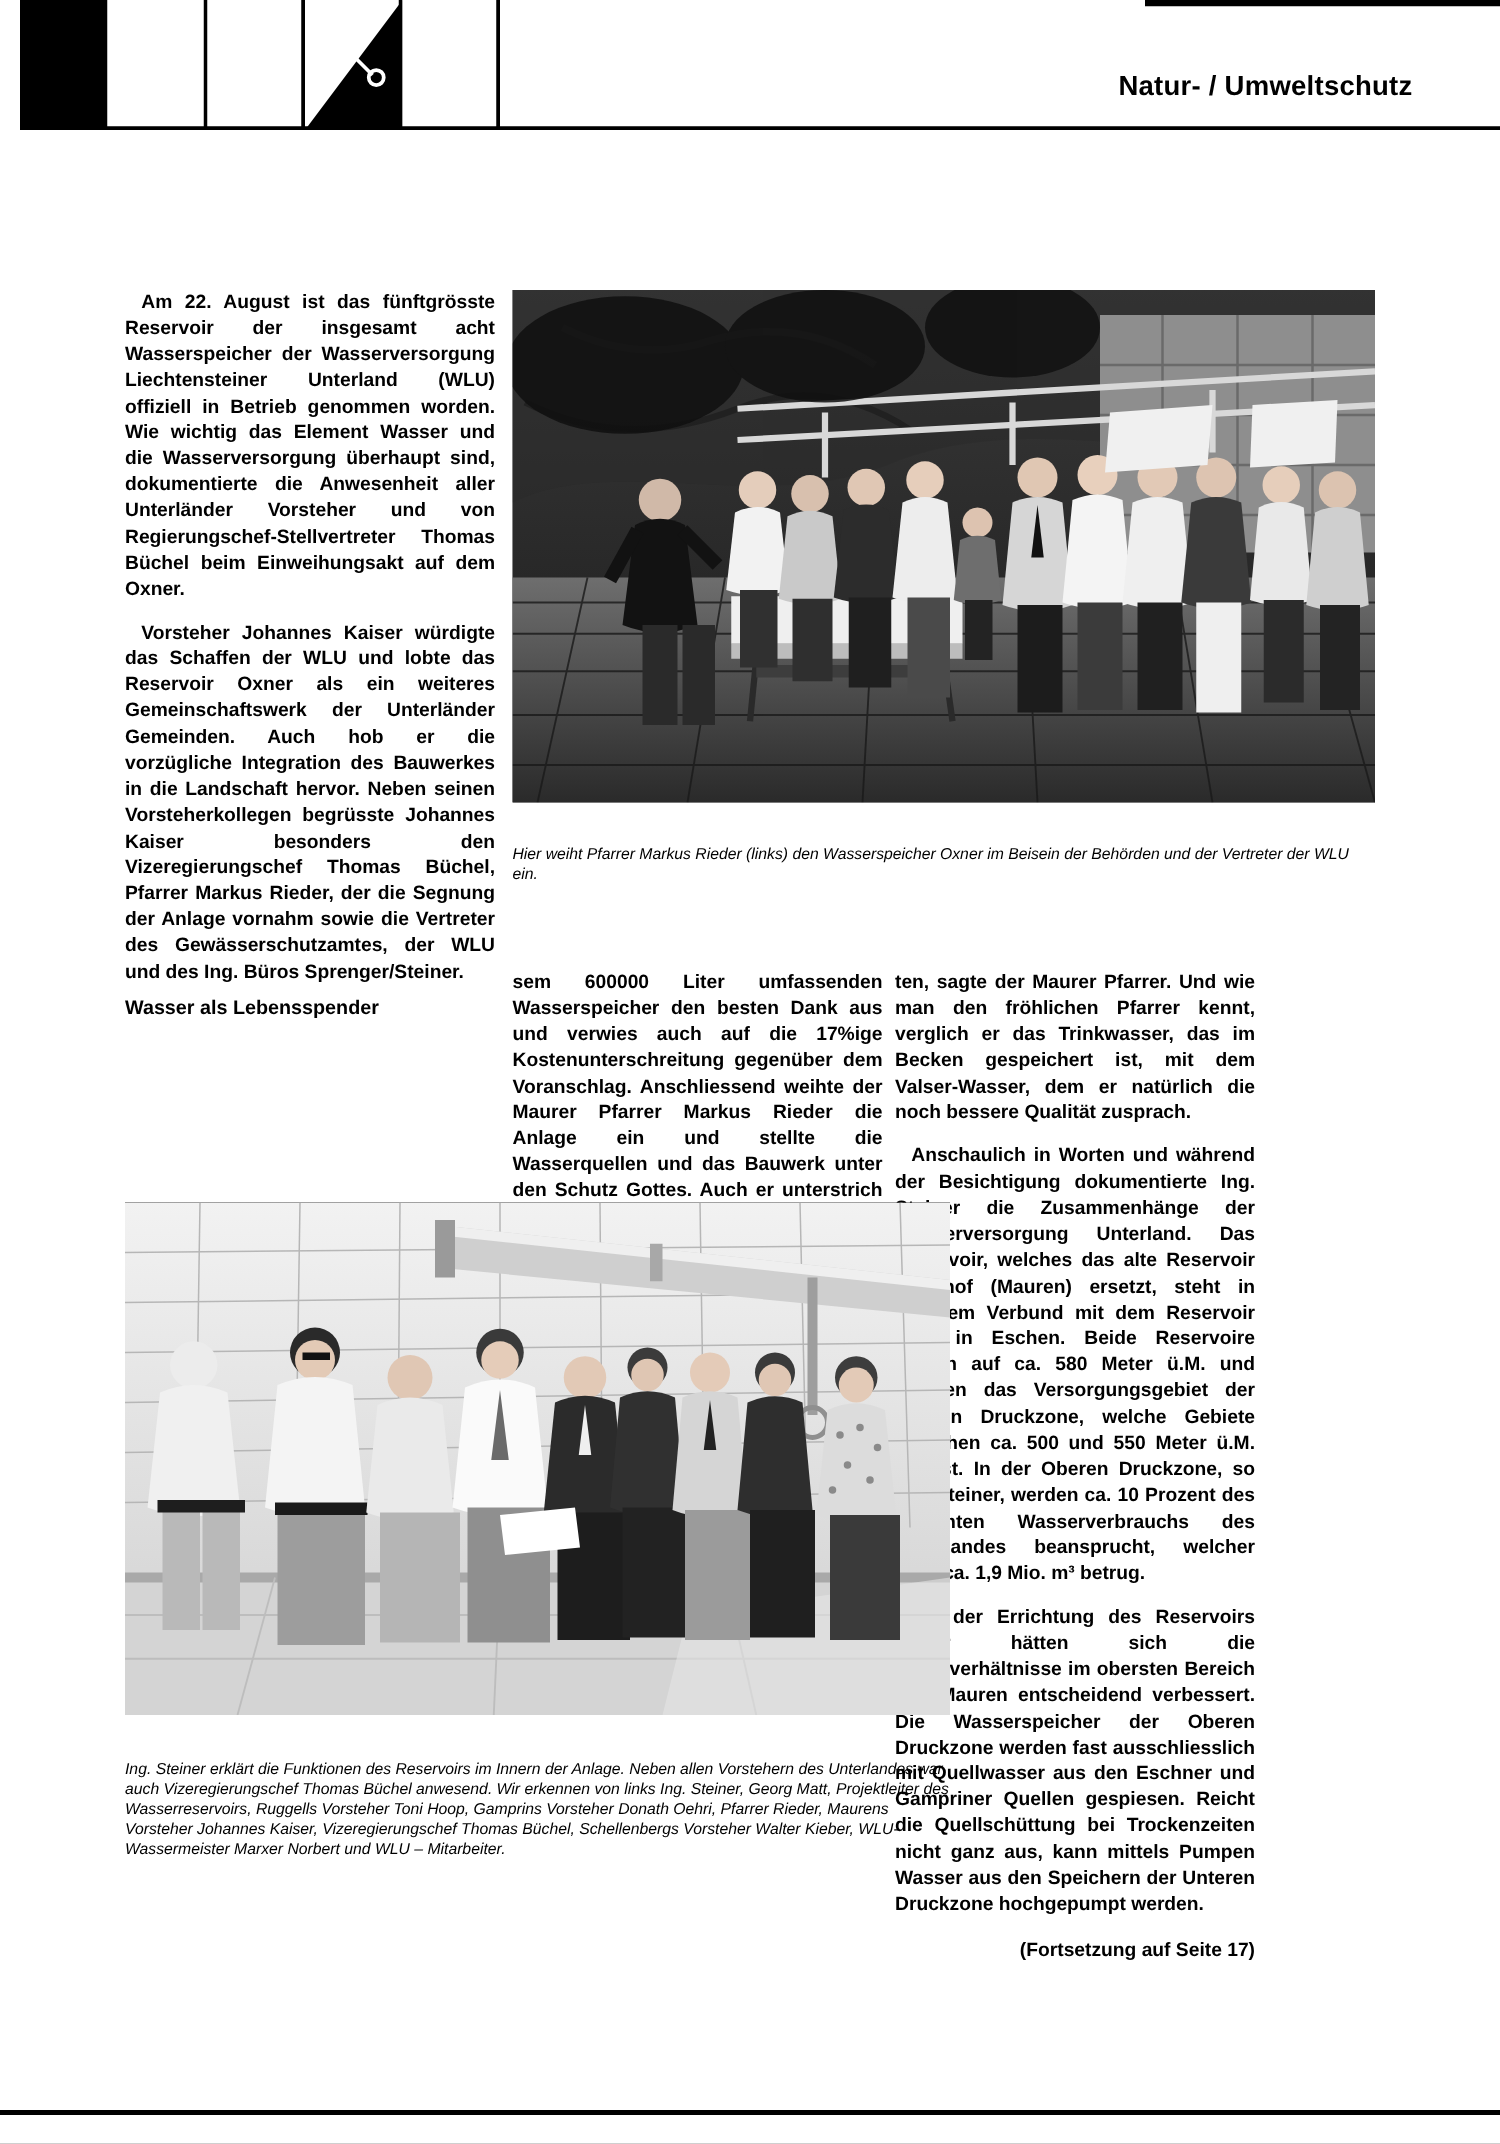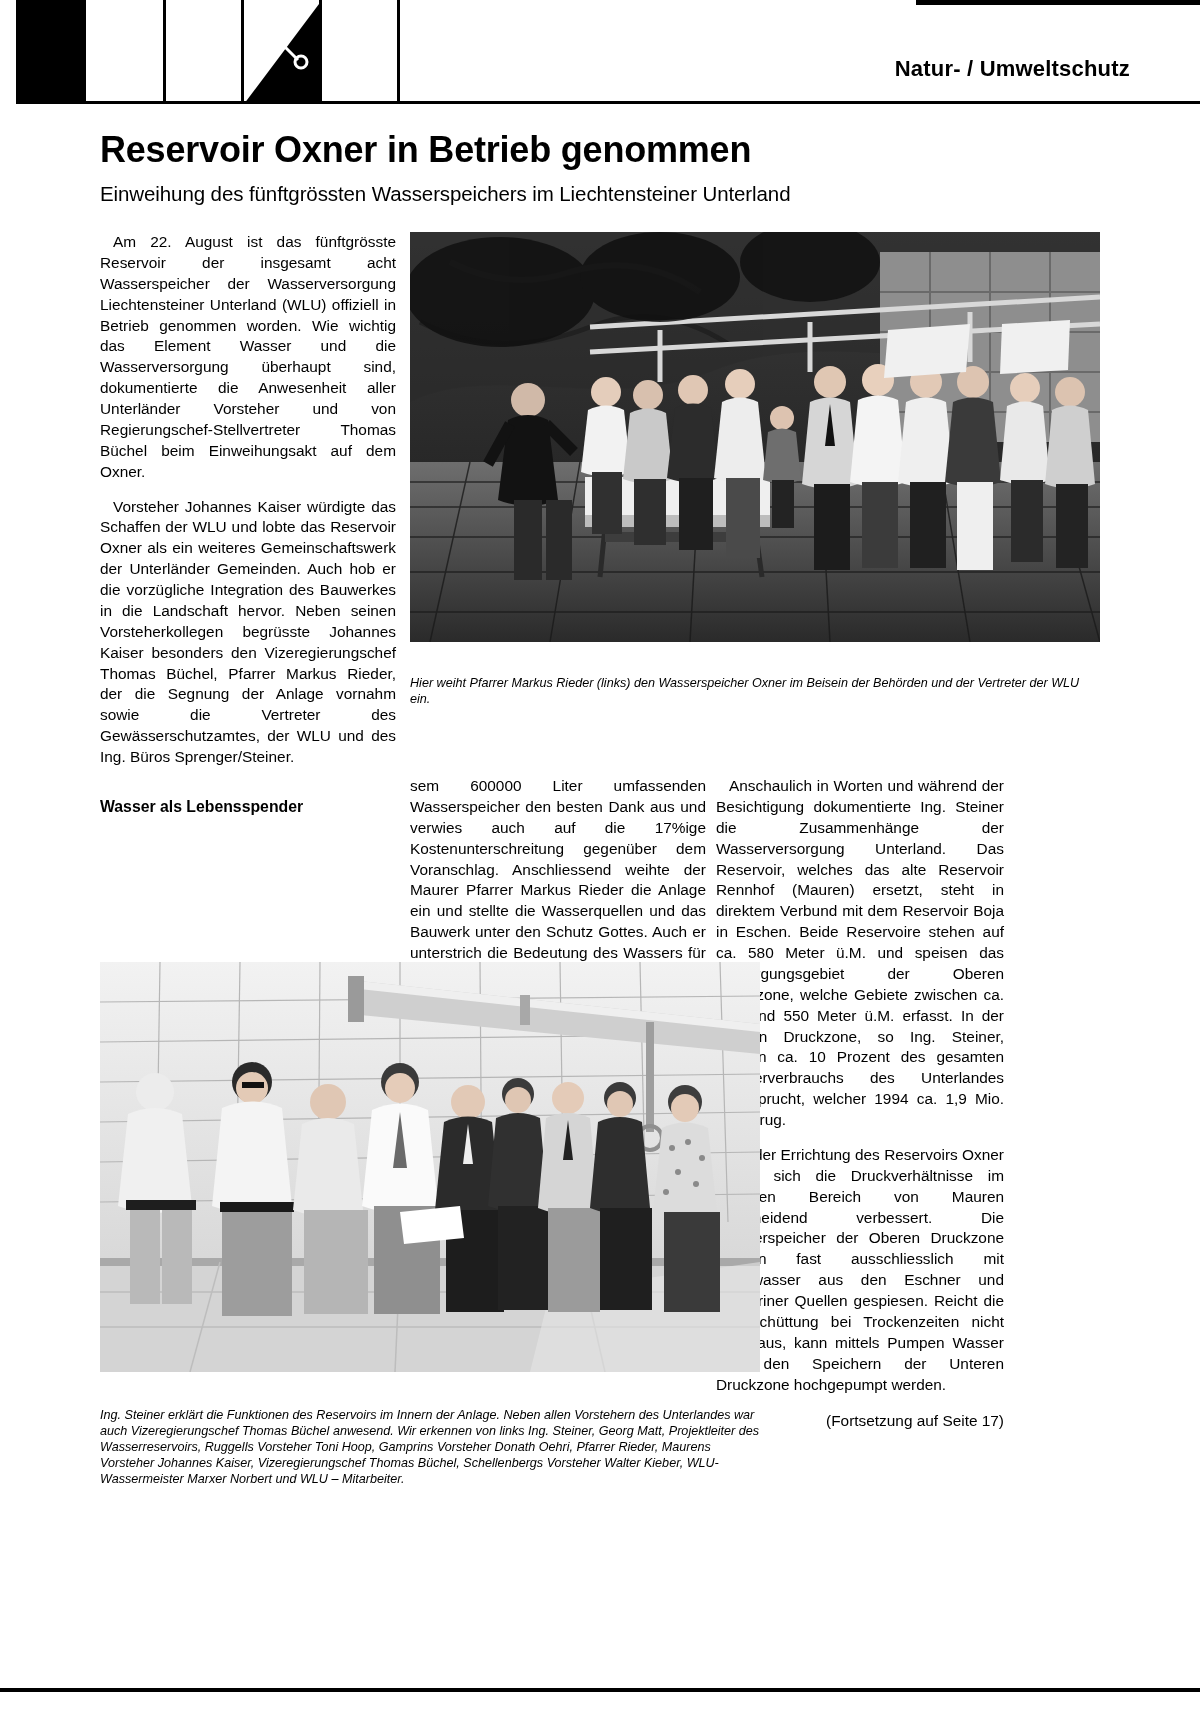--- a/index.html
+++ b/index.html
@@ -111,21 +111,21 @@
   }
 
   
   .col-text {
     font-size: 15.4px;
     line-height: 1.355;
     text-align: justify;
     -webkit-hyphens: manual;
     hyphens: manual;
   }
-  .col-text p { margin: 0 0 14px 0; }
+  .col-text p { margin: 0 0 14px 0; font-weight: bold; }
   .col-text p.indent { text-indent: 13px; }
   .col-text h3 {
     margin: 20px 0 10px 0;
     font-size: 15.8px;
     font-weight: bold;
   }
 
   
   .intro-col {
     position: absolute;
@@ -235,24 +235,20 @@
           <circle cx="57" cy="62" r="6" fill="none" stroke="#ffffff" stroke-width="3"></circle>
           <polygon points="30,16 44,16 37,30" fill="#ffffff"></polygon>
         </svg>
       </div>
     </div>
 
     <div class="header-title">Natur- / Umweltschutz</div>
     <div class="header-rule"></div>
   </div>
 
-  <div class="article">
-    <h1 class="title">Reservoir Oxner in Betrieb genommen</h1>
-    <h2 class="subtitle">Einweihung des fünftgrössten Wasserspeichers im Liechtensteiner Unterland</h2>
-  </div>
 
   <div class="intro-col col-text">
     <p class="indent">Am 22. August ist das fünftgrösste Reservoir der insgesamt acht Wasserspeicher der Wasserversorgung Liechtensteiner Unterland (WLU) offiziell in Betrieb genommen worden. Wie wichtig das Element Wasser und die Wasserversorgung überhaupt sind, dokumentierte die Anwesenheit aller Unterländer Vorsteher und von Regierungschef-Stellvertreter Thomas Büchel beim Einweihungsakt auf dem Oxner.</p>
     <p class="indent">Vorsteher Johannes Kaiser würdigte das Schaffen der WLU und lobte das Reservoir Oxner als ein weiteres Gemeinschaftswerk der Unterländer Gemeinden. Auch hob er die vorzügliche Integration des Bauwerkes in die Landschaft hervor. Neben seinen Vorsteherkollegen begrüsste Johannes Kaiser besonders den Vizeregierungschef Thomas Büchel, Pfarrer Markus Rieder, der die Segnung der Anlage vornahm sowie die Vertreter des Gewässerschutzamtes, der WLU und des Ing. Büros Sprenger/Steiner.</p>
   </div>
 
   <div class="photo-top">
     <svg width="690" height="410" viewBox="0 0 690 410" xmlns="http://www.w3.org/2000/svg">
       <defs>
         <linearGradient id="rockg" x1="0" y1="0" x2="0" y2="1">
@@ -411,20 +407,21 @@
 
   <div class="col-a col-text">
     <h3>Wasser als Lebensspender</h3>
   </div>
 
   <div class="col-b col-text">
     <p>sem 600000 Liter umfassenden Wasserspeicher den besten Dank aus und verwies auch auf die 17%ige Kostenunterschreitung gegenüber dem Voranschlag. Anschliessend weihte der Maurer Pfarrer Markus Rieder die Anlage ein und stellte die Wasserquellen und das Bauwerk unter den Schutz Gottes. Auch er unterstrich die Bedeutung des Wassers für Mensch, Tier- und Pflanzenwelt. Ohne dieses kostbare Element gäbe es kein Leben auf diesem Plane-</p>
   </div>
 
   <div class="col-c col-text">
+    <p>ten, sagte der Maurer Pfarrer. Und wie man den fröhlichen Pfarrer kennt, verglich er das Trinkwasser, das im Becken gespeichert ist, mit dem Valser-Wasser, dem er natürlich die noch bessere Qualität zusprach.</p>
     <p class="indent">Anschaulich in Worten und während der Besichtigung dokumentierte Ing. Steiner die Zusammenhänge der Wasserversorgung Unterland. Das Reservoir, welches das alte Reservoir Rennhof (Mauren) ersetzt, steht in direktem Verbund mit dem Reservoir Boja in Eschen. Beide Reservoire stehen auf ca. 580 Meter ü.M. und speisen das Versorgungsgebiet der Oberen Druckzone, welche Gebiete zwischen ca. 500 und 550 Meter ü.M. erfasst. In der Oberen Druckzone, so Ing. Steiner, werden ca. 10 Prozent des gesamten Wasserverbrauchs des Unterlandes beansprucht, welcher 1994 ca. 1,9 Mio. m³ betrug.</p>
     <p class="indent">Mit der Errichtung des Reservoirs Oxner hätten sich die Druckverhältnisse im obersten Bereich von Mauren entscheidend verbessert. Die Wasserspeicher der Oberen Druckzone werden fast ausschliesslich mit Quellwasser aus den Eschner und Gampriner Quellen gespiesen. Reicht die Quellschüttung bei Trockenzeiten nicht ganz aus, kann mittels Pumpen Wasser aus den Speichern der Unteren Druckzone hochgepumpt werden.</p>
     <p class="tail">(Fortsetzung auf Seite 17)</p>
   </div>
 
   <div class="photo-bottom">
     <svg width="660" height="410" viewBox="0 0 660 410" xmlns="http://www.w3.org/2000/svg">
       <defs>
         <linearGradient id="wallg" x1="0" y1="0" x2="0" y2="1">
           <stop offset="0%" stop-color="#f2f2f2"></stop>

